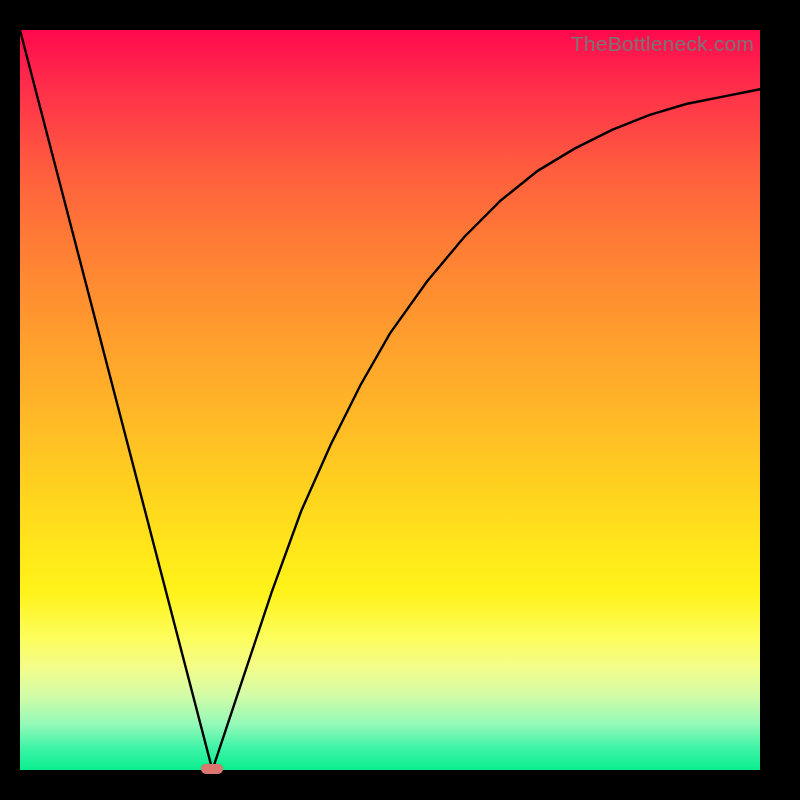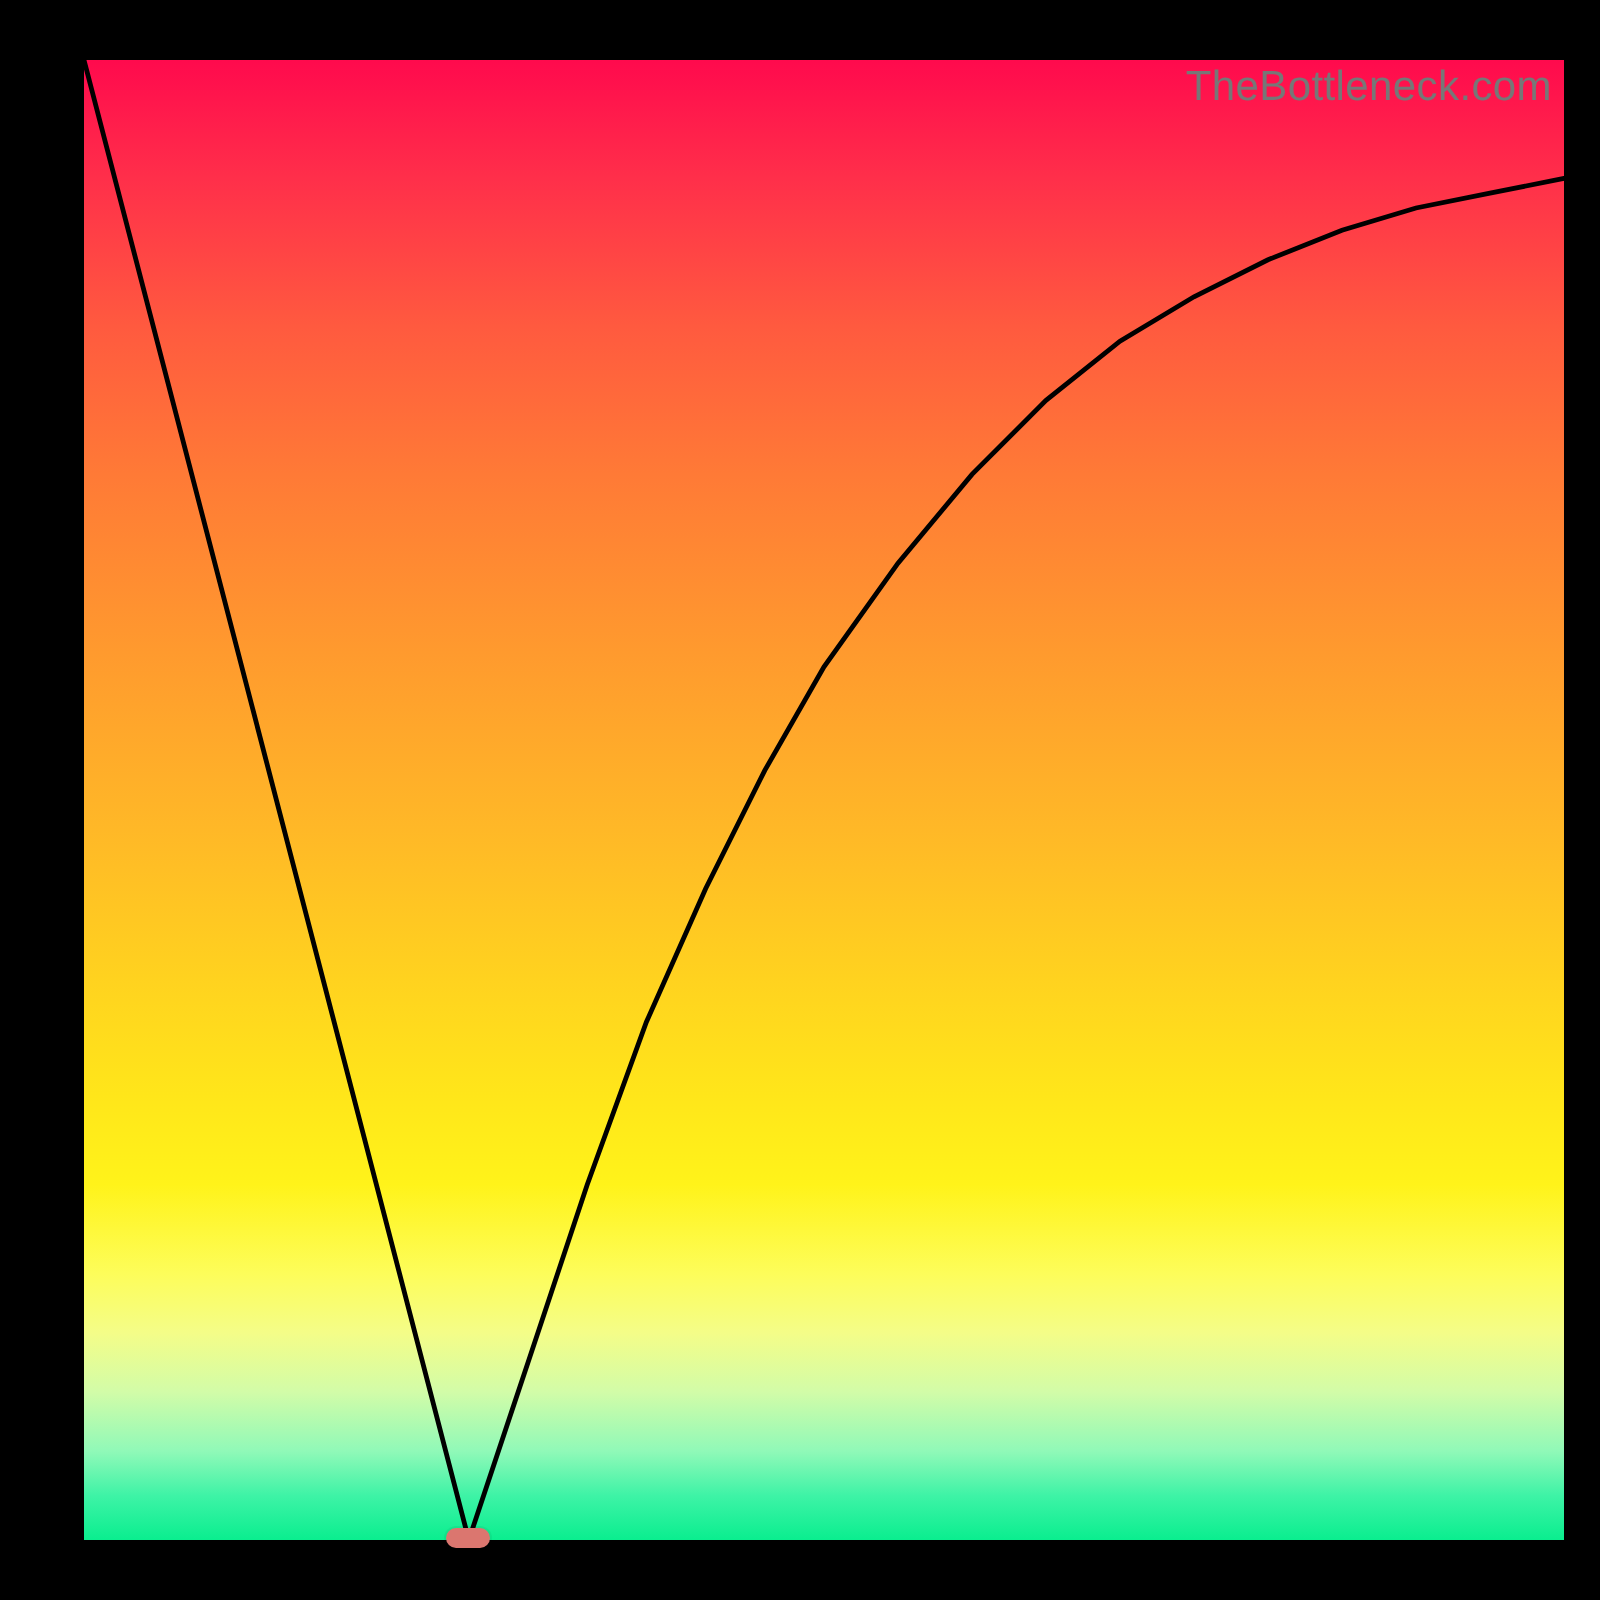--- a/index.html
+++ b/index.html
@@ -12,21 +12,21 @@
     font-family: Arial, Helvetica, sans-serif;
   }
   .frame {
     position: relative;
     width: 800px;
     height: 800px;
     background: #000;
   }
   .plot-area {
     position: absolute;
-    left: 42px;
+    left: 20px;
     top: 30px;
     width: 740px;
     height: 740px;
     background: linear-gradient(to bottom,
       #ff0a4d 0%,
       #ff2f4a 8%,
       #ff5a3f 18%,
       #ff7a36 28%,
       #ff9a2e 40%,
       #ffb827 52%,

